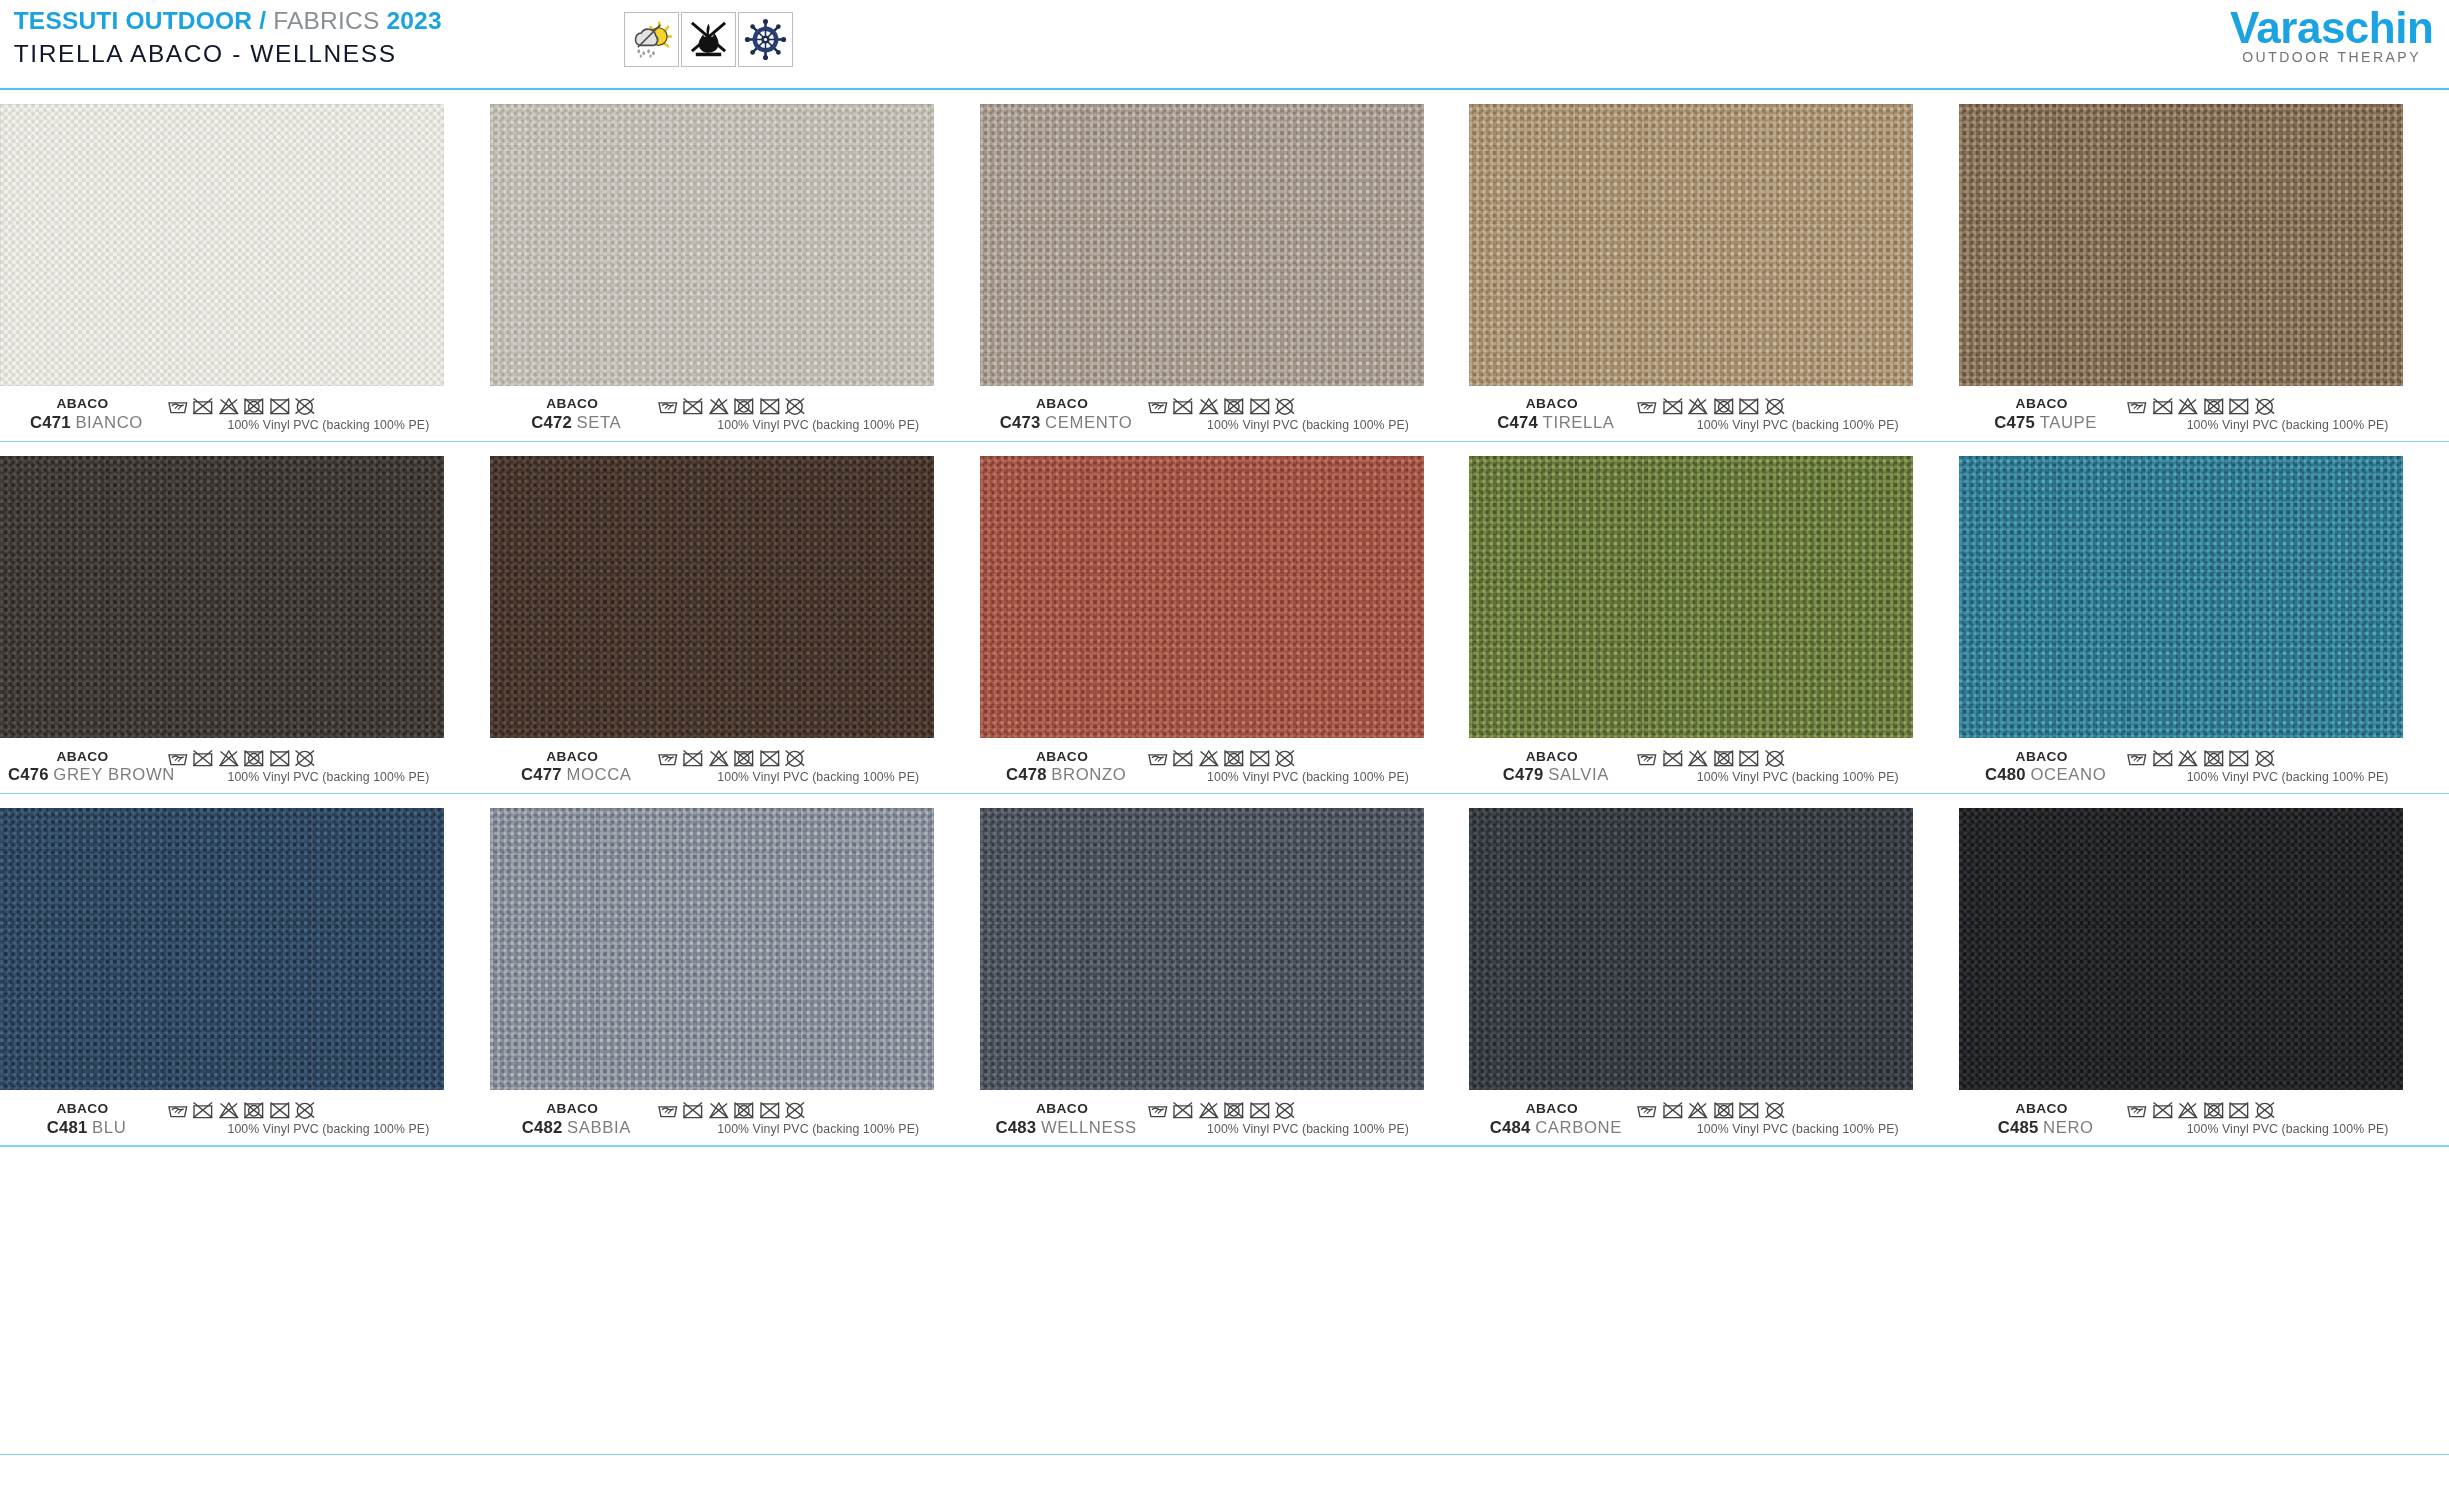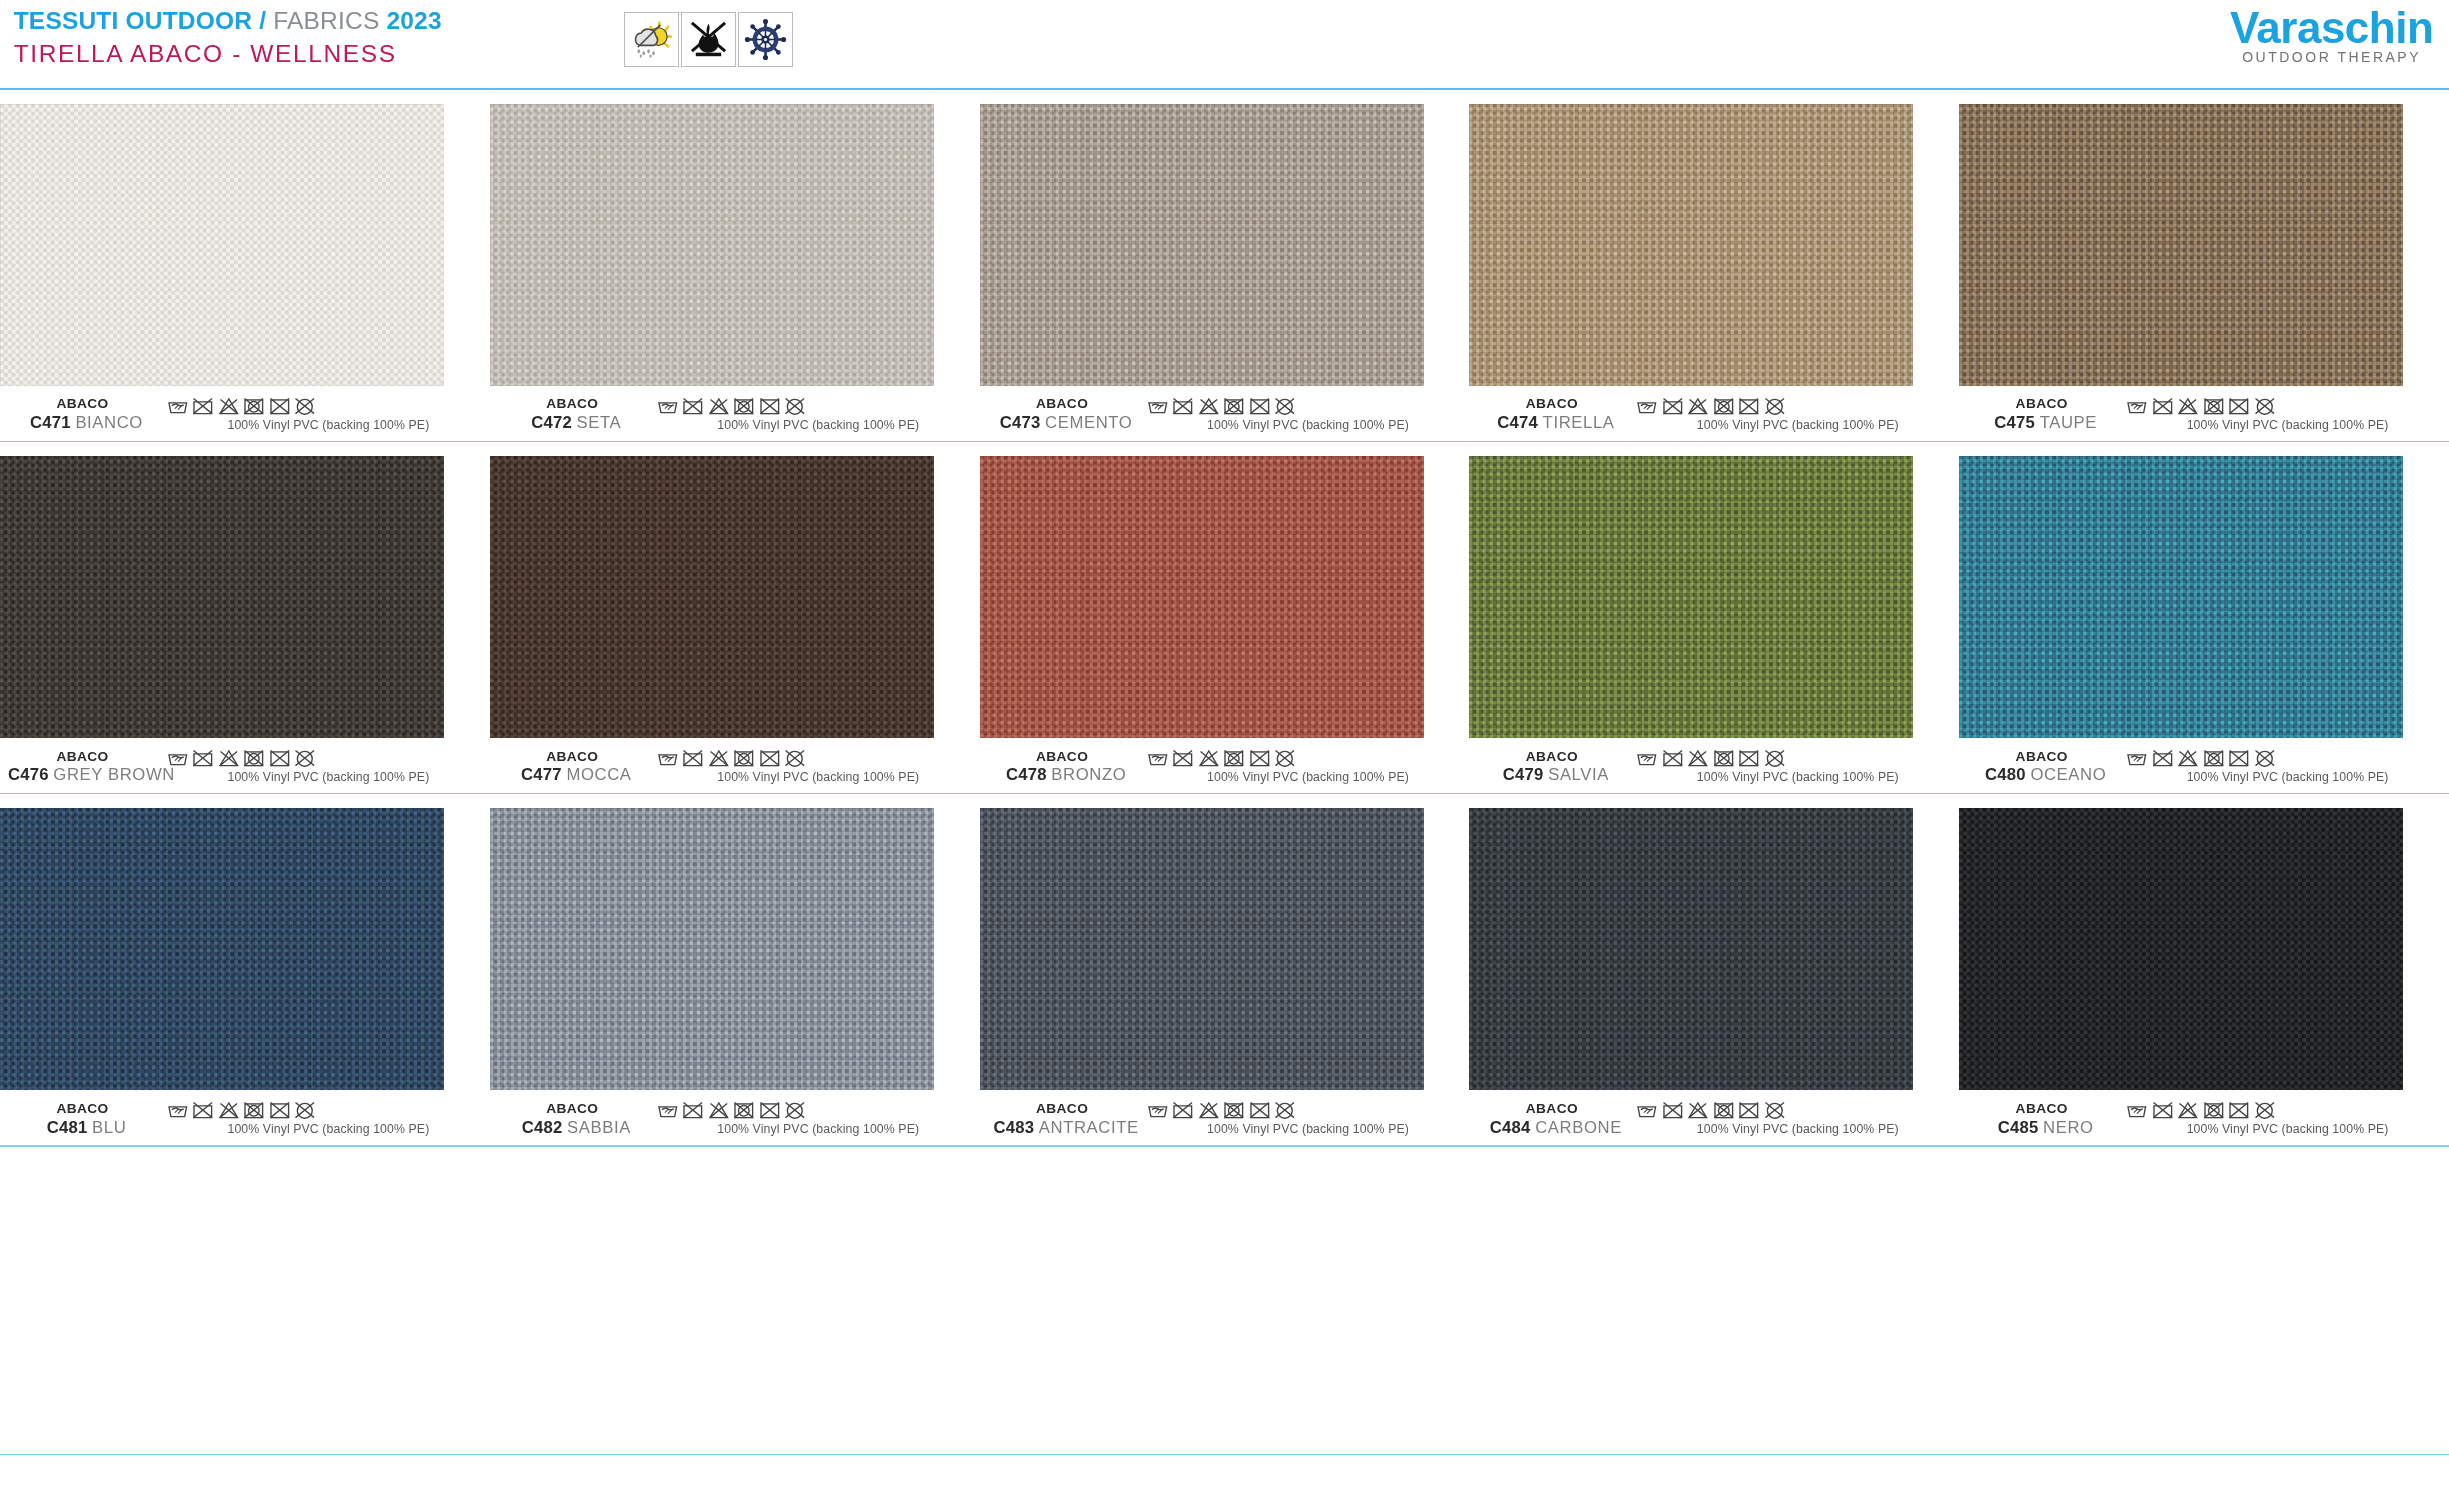--- a/index.html
+++ b/index.html
@@ -51,21 +51,21 @@
     font-weight: normal;
     color: #8a8f94;
   }
   .title-line1 .t-year {
     font-weight: bold;
     color: #1aa3e0;
   }
 
   .title-line2 {
     font-size: 24.5px;
-    color: #be185d;
+    color: #0f172a;
     letter-spacing: 1.6px;
     line-height: 31px;
     white-space: nowrap;
     margin-top: 2.9px;
   }
 
   
   .header-icons {
     position: absolute;
     left: 624px;
@@ -1056,21 +1056,21 @@
               </div>
             </div>
           </div>
           <div class="cell">
             <div class="swatch" style="--sw:#4b525c">
               <div class="swatch-edge"></div>
             </div>
             <div class="label-block">
               <div class="label-names">
                 <div class="lbl-brand">ABACO</div>
-                <div class="lbl-code-row"><span class="lbl-code">C483</span> <span class="lbl-color">ANTRACITE</span></div>
+                <div class="lbl-code-row"><span class="lbl-code">C483</span> <span class="lbl-color">WELLNESS</span></div>
               </div>
               <div class="label-care">
                 <div class="care-icons">
                   <span>
                     <svg width="21.6" height="18.6" viewBox="0 0 22 19">
                       <path d="M2 6 h18 l-2 10 h-14 z" stroke="#444" stroke-width="1.4" fill="none"></path>
                       <path d="M5 9 q3 -3 6 -1 q3 2 6 0" stroke="#444" stroke-width="1.4" fill="none"></path>
                       <path d="M8 12 l4 -4 M11 13 l5 -5" stroke="#444" stroke-width="1.1"></path>
                     </svg>
                   </span>

